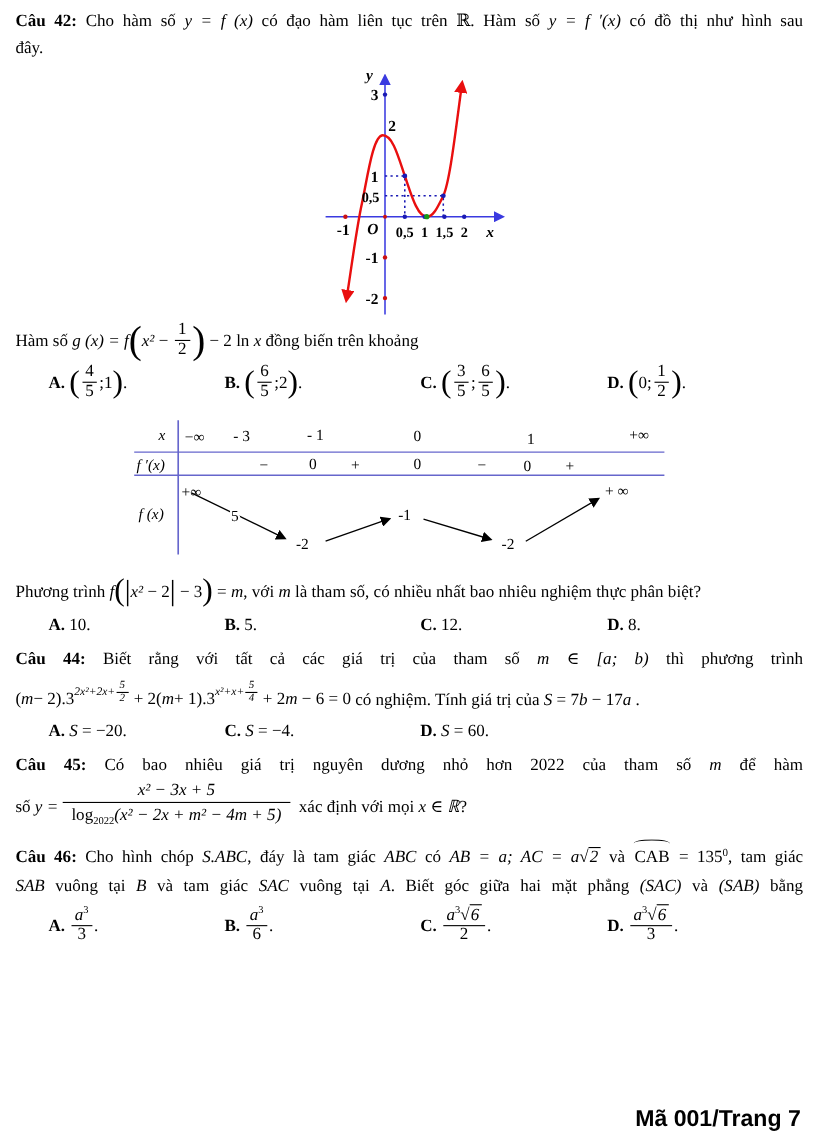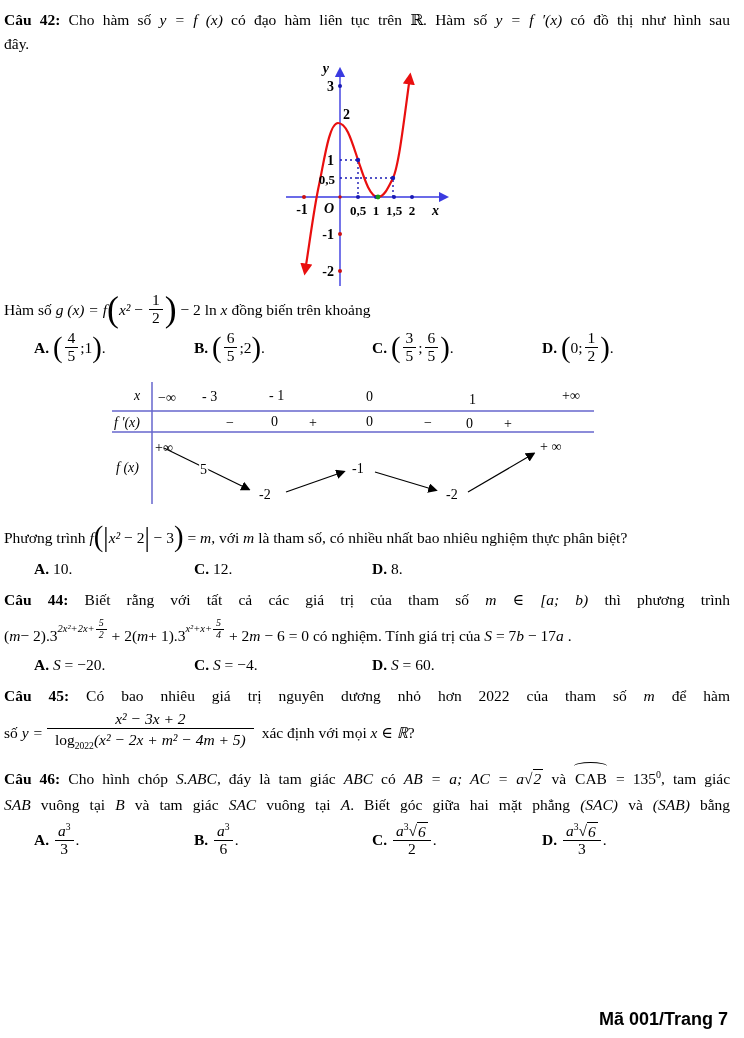--- a/index.html
+++ b/index.html
@@ -1,20 +1,20 @@
 <!DOCTYPE html>
 <html><head>
 <meta charset="utf-8">
 <style>
   html,body { margin:0; padding:0; background:#ffffff; }
   .page {
     position:relative; width:744px; height:1038px; background:#fff;
     font-family:"Liberation Serif","DejaVu Serif",serif;
     font-size:15.5px; color:#000; box-sizing:border-box;
-    padding:8px 14px 0 4px; overflow:hidden;
+    padding:8px 14px 0 14px; overflow:hidden;
   }
   .para { margin:0; line-height:24px; }
   .jlast { text-align:justify; text-align-last:justify; }
   .b { font-weight:bold; }
   .m { font-style:italic; }
   
   .frac { display:inline-block; vertical-align:middle; text-align:center; line-height:1.08; margin:0 2px; position:relative; top:-2px; }
   .frac .num { display:block; padding:0 3px; }
   .frac .den { display:block; border-top:1px solid #000; padding:0 3px; }
   
@@ -42,21 +42,21 @@
   .opts { display:grid; grid-template-columns:160px 178px 170px auto; padding-left:30px; align-items:center; }
   .opt  { white-space:nowrap; }
   
   .graph-wrap { margin:2px 0 0 268px; width:192px; height:232px; }
   .table-wrap { margin:13px 0 0 100px; width:532px; height:130px; }
   svg text { font-family:"Liberation Serif","DejaVu Serif",serif; }
   .sv-b { font-weight:bold; }
   .sv-i { font-style:italic; }
   .footer { position:absolute; right:16px; bottom:8px;
             font-family:"Liberation Sans","DejaVu Sans",sans-serif;
-            font-weight:bold; font-size:18px; }
+            font-weight:bold; font-size:21px; }
   .sp { margin-top:10px; }
 </style>
 </head>
 <body>
 
 <div class="page">
 
   <p class="para jlast"><span class="b">Câu 42:</span>
     <span>Cho hàm số</span>
     <span class="m">y = f (x)</span>
@@ -182,20 +182,21 @@
     <span>− 2</span><span class="bigbar">|</span>
     <span>− 3</span><span class="bigp2">)</span>
     <span>=</span>
     <span class="m">m</span><span>, với</span>
     <span class="m">m</span>
     <span>là tham số, có nhiều nhất bao nhiêu nghiệm thực phân biệt?</span>
   </div>
 
   <div class="opts" style="margin-top:8px;">
     <div class="opt"><span class="b">A.</span> <span>10.</span></div>
+    <div class="opt"><span class="b">B.</span> <span>5.</span></div>
     <div class="opt"><span class="b">C.</span> <span>12.</span></div>
     <div class="opt"><span class="b">D.</span> <span>8.</span></div>
   </div>
 
   <p class="para jlast sp"><span class="b">Câu 44:</span>
     <span>Biết rằng với tất cả các giá trị của tham số</span>
     <span class="m">m ∈ [a; b)</span>
     <span>thì phương trình</span></p>
 
   <div class="para" style="margin-top:6px;">
@@ -218,21 +219,21 @@
 
   <p class="para jlast sp"><span class="b">Câu 45:</span>
     <span>Có bao nhiêu giá trị nguyên dương nhỏ hơn</span>
     <span>2022</span>
     <span>của tham số</span>
     <span class="m">m</span>
     <span>để hàm</span></p>
 
   <div class="para" style="margin-top:4px;">
     <span>số</span>
-    <span class="m">y =</span><span class="bfrac"><span class="bnum m">x² − 3x + 2</span><span class="bden"><span>log</span><span class="lsub">2022</span><span class="m">(x² − 2x + m² − 4m + 5)</span></span></span>
+    <span class="m">y =</span><span class="bfrac"><span class="bnum m">x² − 3x + 5</span><span class="bden"><span>log</span><span class="lsub">2022</span><span class="m">(x² − 2x + m² − 4m + 5)</span></span></span>
     <span>xác định với mọi</span>
     <span class="m">x ∈ ℝ</span><span>?</span>
   </div>
 
 
   <p class="para jlast sp" style="line-height:26px;"><span class="b">Câu 46:</span>
     <span>Cho hình chóp</span>
     <span class="m">S.ABC</span><span>, đáy là tam giác</span>
     <span class="m">ABC</span>
     <span>có</span>

